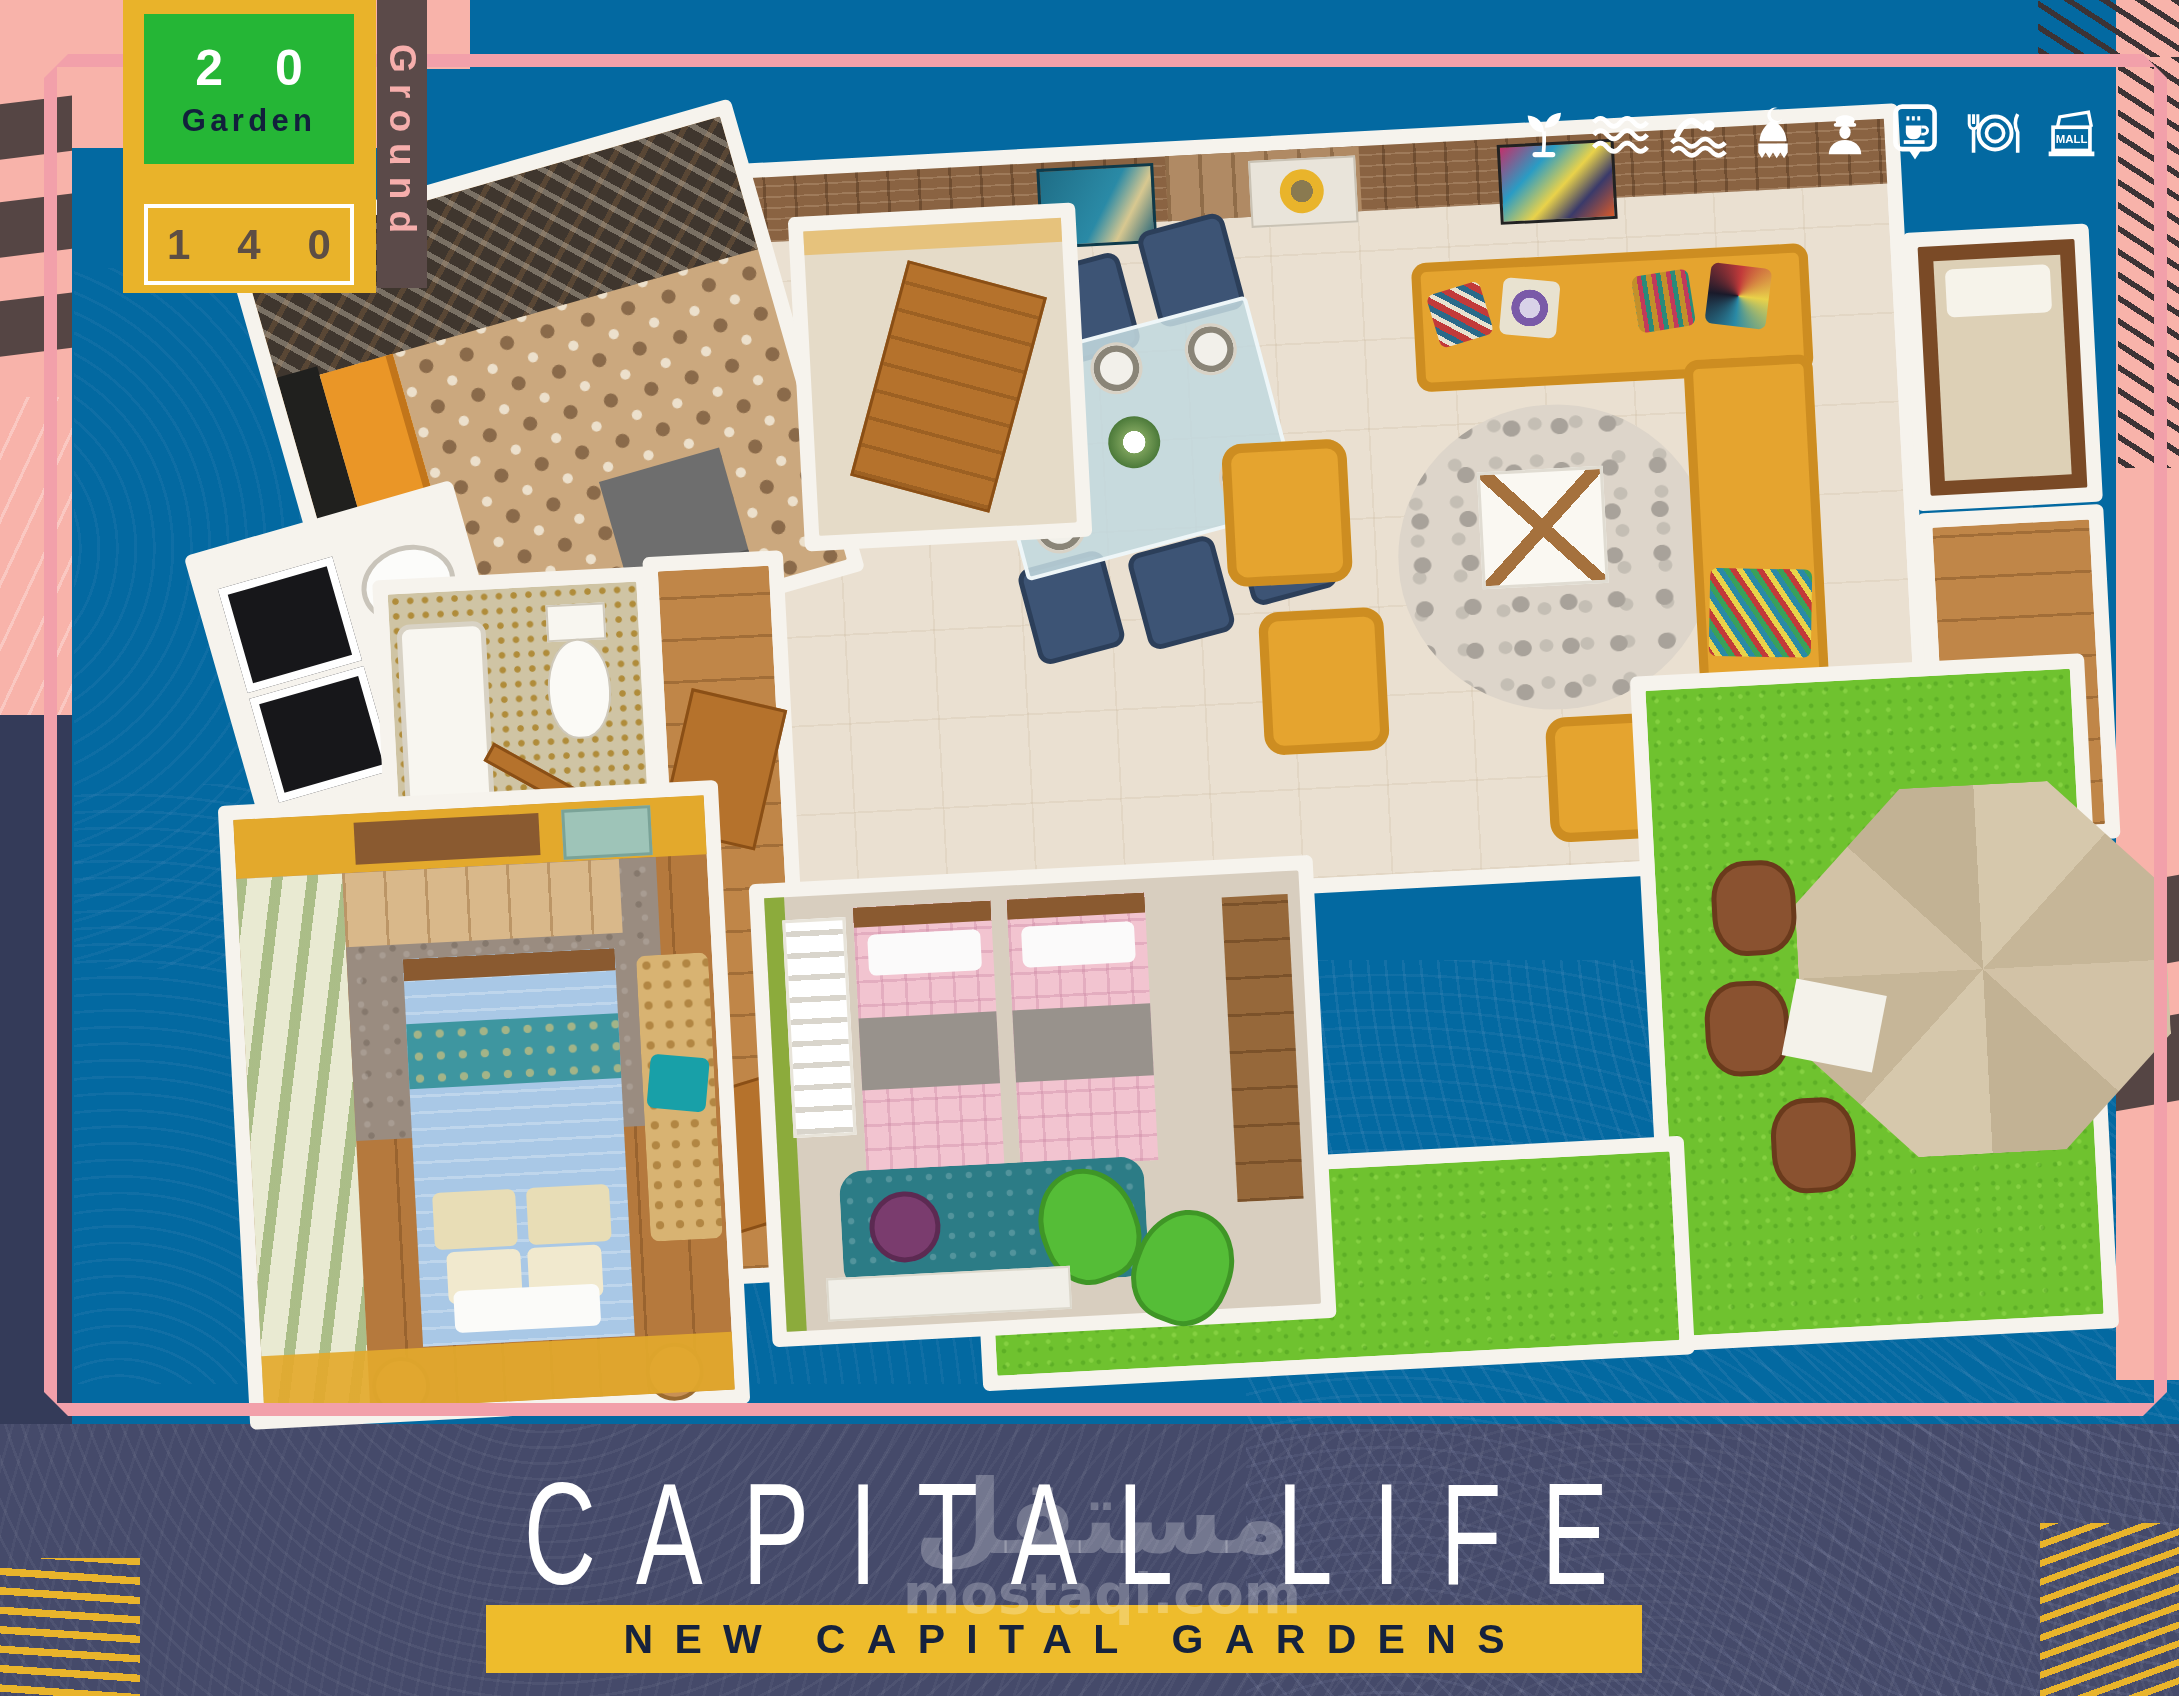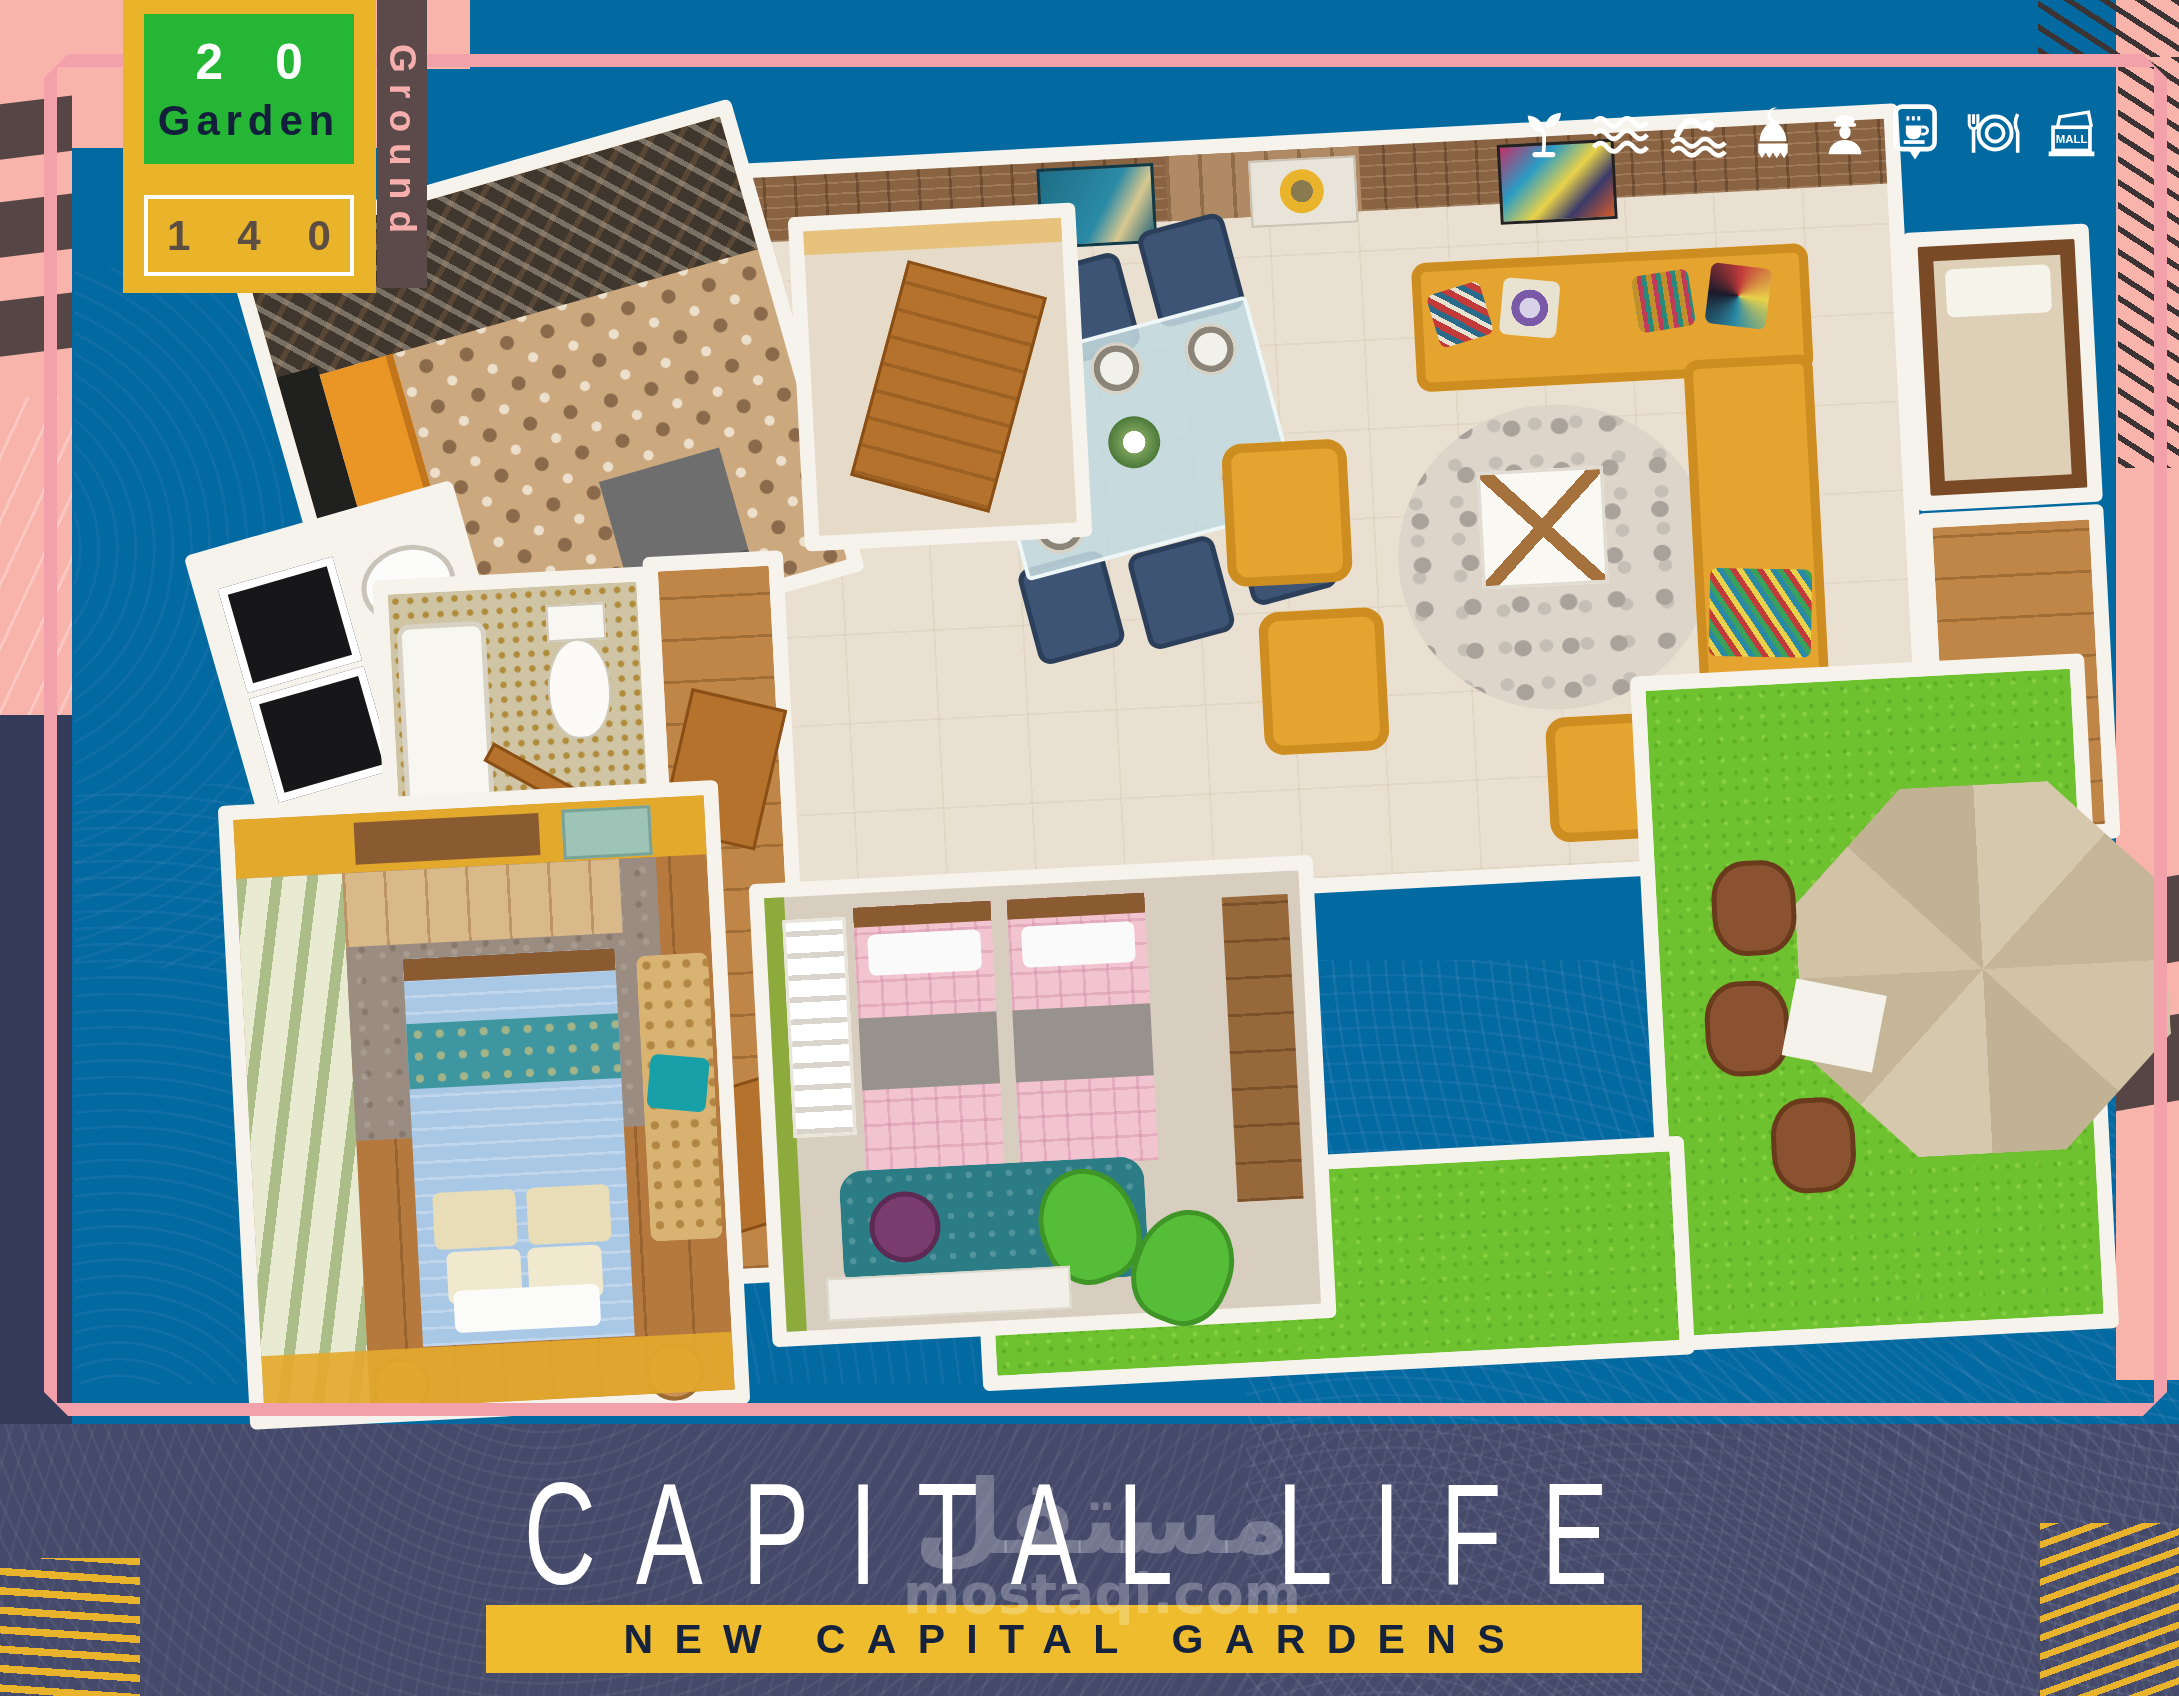--- a/index.html
+++ b/index.html
@@ -41,22 +41,22 @@
   
   .frame{left:44px;top:54px;width:2097px;height:1336px;border:13px solid #f2a0aa;z-index:5;
      clip-path:polygon(24px 0,calc(100% - 24px) 0,100% 24px,100% calc(100% - 24px),
                        calc(100% - 24px) 100%,24px 100%,0 calc(100% - 24px),0 24px);}
 
   
   .badge{left:123px;top:0;width:253px;height:293px;background:#e9b32a;z-index:10;}
   .badge-green{position:absolute;left:21px;top:14px;width:210px;height:150px;background:#25b636;
      display:flex;flex-direction:column;align-items:center;justify-content:center;gap:5.5px;}
   .badge-num{color:#fff;font-size:50px;font-weight:700;letter-spacing:.38em;text-indent:.38em;}
-  .badge-type{color:#12203c;font-size:42px;font-weight:700;letter-spacing:.14em;}
-  .badge-area{position:absolute;left:21px;top:195px;width:210px;height:81px;border:4.6px solid #fff;
+  .badge-type{color:#12203c;font-size:31px;font-weight:700;letter-spacing:.14em;}
+  .badge-area{position:absolute;left:21px;top:204px;width:210px;height:81px;border:4.6px solid #fff;
      box-sizing:border-box;display:flex;align-items:center;justify-content:center;
      color:#5d4e44;font-size:42px;font-weight:700;letter-spacing:.42em;text-indent:.42em;}
   .ground-strip{left:377px;top:0;width:50px;height:288px;background:#5b4a49;z-index:10;
      display:flex;align-items:center;justify-content:center;}
   .ground-strip span{writing-mode:vertical-rl;color:#f6aeac;font-size:37px;font-weight:700;letter-spacing:.30em;}
 
   
   .amenities{left:1518px;top:87px;width:583px;height:92px;display:flex;align-items:center;
      justify-content:space-between;z-index:10;}
   .amenities svg{display:block;}

